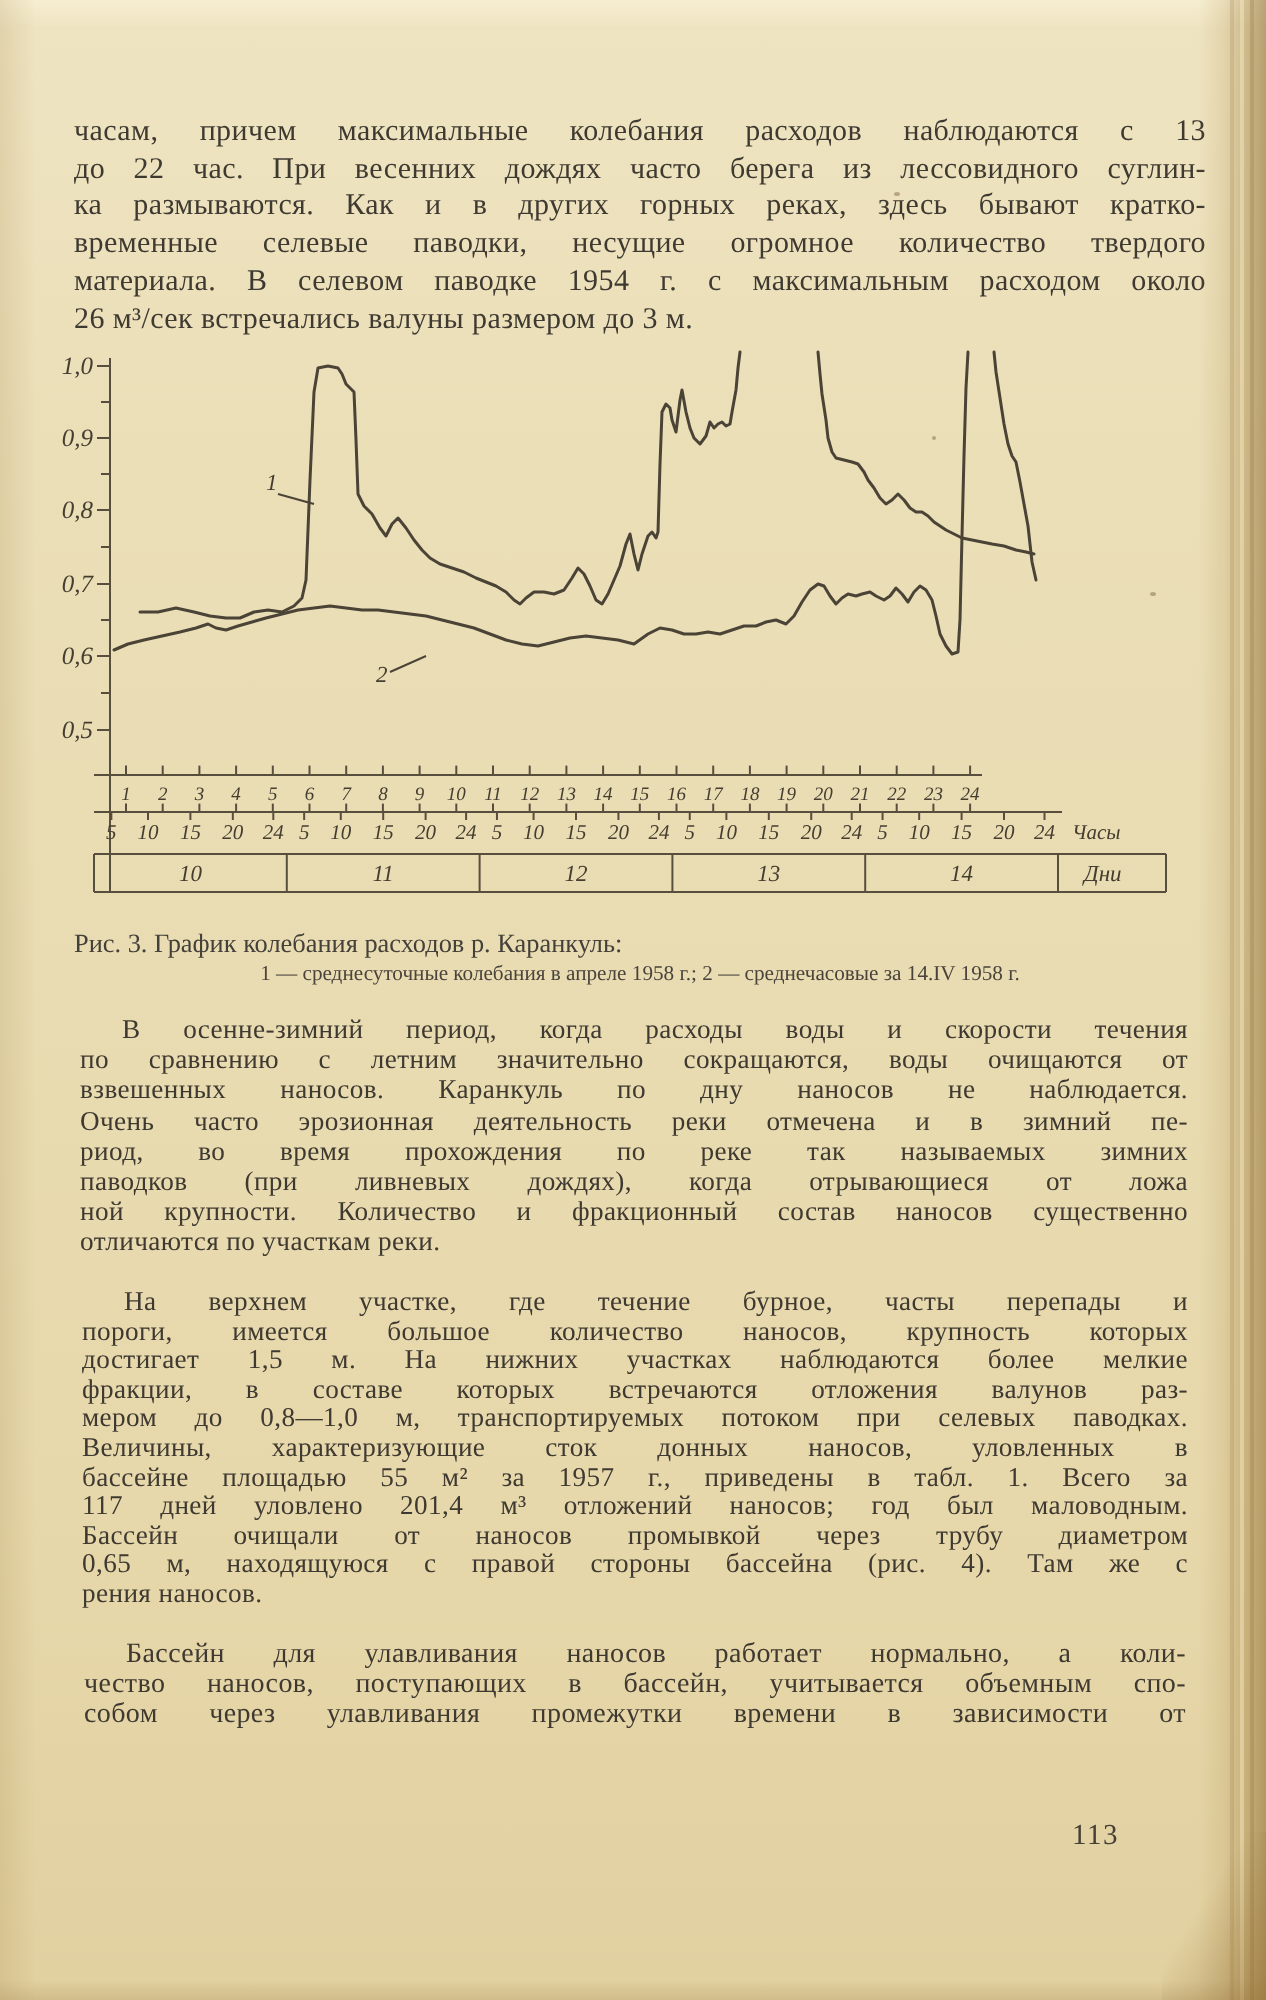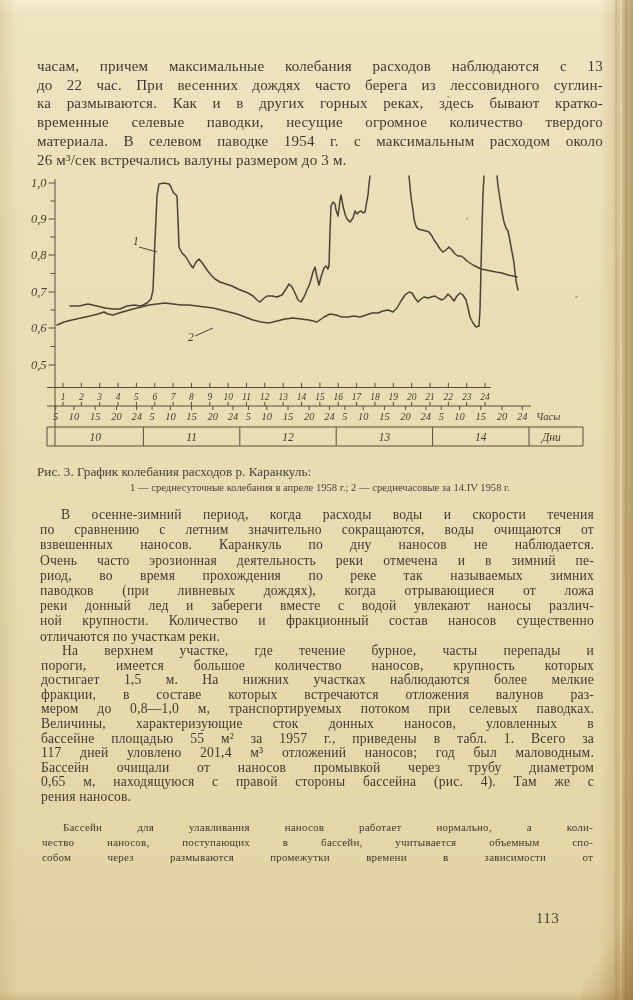--- a/index.html
+++ b/index.html
@@ -26,21 +26,21 @@
     background:linear-gradient(0deg,rgba(150,118,60,.22),rgba(150,118,60,0));pointer-events:none}
 
   .tblock{position:absolute}
   .tline{text-align:justify;text-align-last:justify;letter-spacing:.2px}
   .tline.lastline{text-align-last:left}
   .tline.indent{text-indent:21px}
 
   #para1{left:37px;top:57px;width:566px;font-size:15px;line-height:18.7px}
   #para2{left:40px;top:507px;width:554px;font-size:13.6px;line-height:15.2px}
   #para3{left:41px;top:644px;width:553px;font-size:13.6px;line-height:14.6px}
-  #para4{left:42px;top:820px;width:551px;font-size:11px;line-height:15.0px}
+  #para4{left:42px;top:820px;width:551px;font-size:14px;line-height:15.0px}
 
   .caption-title{position:absolute;left:37px;top:464px;width:566px;text-align:left;font-size:13.2px;color:#44403a}
   .caption-legend{position:absolute;left:37px;top:482px;width:566px;text-align:center;font-size:10.6px;color:#49433c}
 
   .pagenum{position:absolute;left:536px;top:910px;font-size:14.5px;letter-spacing:.8px;color:#453f35}
 
   #chart{position:absolute;left:30px;top:168px}
   #chart .ax{stroke:#584e3d;stroke-width:1;fill:none}
   #chart .curve{stroke:#4a4336;stroke-width:1.5;fill:none;stroke-linejoin:round;stroke-linecap:round}
   #chart .leader{stroke:#4a4336;stroke-width:1;fill:none}
@@ -242,41 +242,40 @@
   <div class="caption-title">Рис. 3. График колебания расходов р. Каранкуль:</div>
   <div class="caption-legend">1 — среднесуточные колебания в апреле 1958 г.; 2 — среднечасовые за 14.IV 1958 г.</div>
 
   <div id="para2" class="tblock">
       <div class="tline indent">В осенне-зимний период, когда расходы воды и скорости течения</div>
       <div class="tline">по сравнению с летним значительно сокращаются, воды очищаются от</div>
       <div class="tline">взвешенных наносов. Каранкуль по дну наносов не наблюдается.</div>
       <div class="tline">Очень часто эрозионная деятельность реки отмечена и в зимний пе-</div>
       <div class="tline">риод, во время прохождения по реке так называемых зимних</div>
       <div class="tline">паводков (при ливневых дождях), когда отрывающиеся от ложа</div>
-      <div class="tline">реки донный лед и забереги вместе с водой увлекают наносы различ-</div>
       <div class="tline">ной крупности. Количество и фракционный состав наносов существенно</div>
       <div class="tline lastline">отличаются по участкам реки.</div>
     </div>
   <div id="para3" class="tblock">
       <div class="tline indent">На верхнем участке, где течение бурное, часты перепады и</div>
       <div class="tline">пороги, имеется большое количество наносов, крупность которых</div>
       <div class="tline">достигает 1,5 м. На нижних участках наблюдаются более мелкие</div>
       <div class="tline">фракции, в составе которых встречаются отложения валунов раз-</div>
       <div class="tline">мером до 0,8—1,0 м, транспортируемых потоком при селевых паводках.</div>
       <div class="tline">Величины, характеризующие сток донных наносов, уловленных в</div>
       <div class="tline">бассейне площадью 55 м² за 1957 г., приведены в табл. 1. Всего за</div>
       <div class="tline">117 дней уловлено 201,4 м³ отложений наносов; год был маловодным.</div>
       <div class="tline">Бассейн очищали от наносов промывкой через трубу диаметром</div>
       <div class="tline">0,65 м, находящуюся с правой стороны бассейна (рис. 4). Там же с</div>
       <div class="tline lastline">рения наносов.</div>
     </div>
   <div id="para4" class="tblock">
       <div class="tline indent">Бассейн для улавливания наносов работает нормально, а коли-</div>
       <div class="tline">чество наносов, поступающих в бассейн, учитывается объемным спо-</div>
-      <div class="tline">собом через размываются промежутки времени в зависимости от</div>
+      <div class="tline">собом через улавливания промежутки времени в зависимости от</div>
     </div>
 
   <div class="pagenum">113</div>
 
   <div class="speck" style="left:447px;top:96px;width:3px;height:2px"></div>
   <div class="speck" style="left:466px;top:218px;width:2px;height:2px"></div>
   <div class="speck" style="left:575px;top:296px;width:3px;height:2px"></div>
 
   <div class="edge-right"></div>
   <div class="streak s1"></div>

